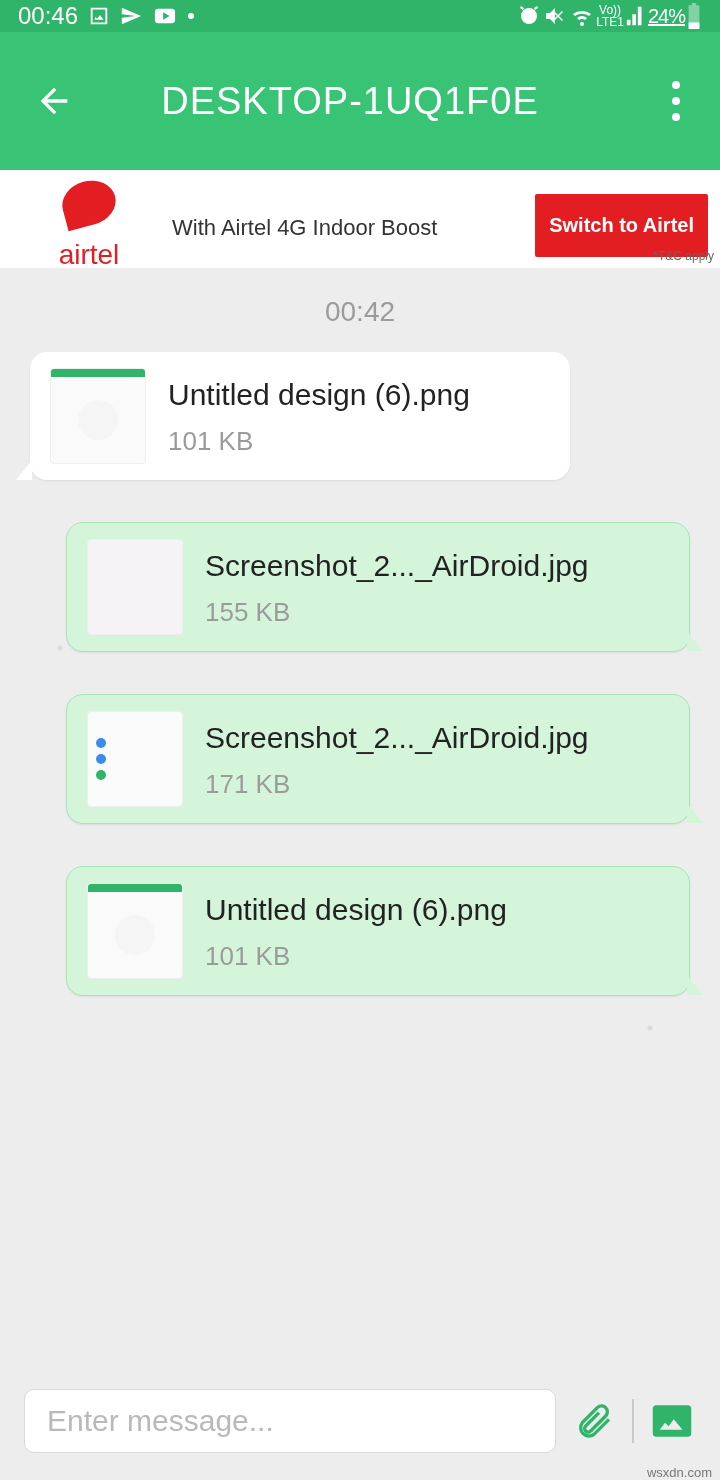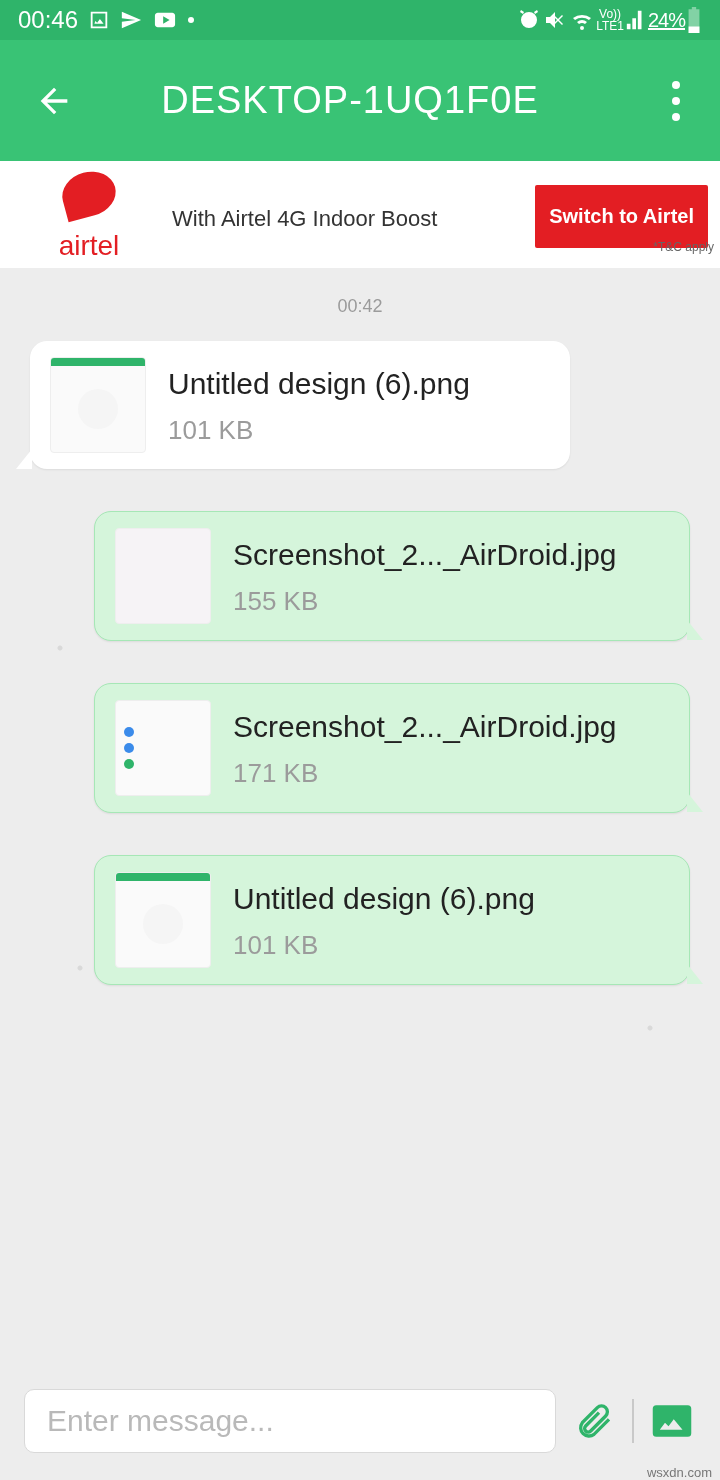--- a/index.html
+++ b/index.html
@@ -5,35 +5,35 @@
   * { margin: 0; padding: 0; box-sizing: border-box; }
   body {
     width: 720px;
     height: 1480px;
     font-family: -apple-system, BlinkMacSystemFont, "Segoe UI", sans-serif;
     background: #ededed;
     overflow: hidden;
     position: relative;
   }
   .status-bar {
-    height: 40px;
+    height: 32px;
     background: #2fb46a;
     display: flex;
     align-items: center;
     justify-content: space-between;
     padding: 0 18px;
     color: #fff;
     font-size: 24px;
   }
   .status-left { display: flex; align-items: center; gap: 10px; }
   .status-right { display: flex; align-items: center; gap: 1px; }
   .status-right svg, .status-left svg { fill: #fff; }
   .battery-text { font-size: 20px; letter-spacing: -1px; text-decoration: underline;}
   .app-bar {
-    height: 121px;
+    height: 138px;
     background: #39c375;
     display: flex;
     align-items: center;
     padding: 0 24px;
     color: #fff;
   }
   .back-btn { display: flex; align-items: center; justify-content: center; width: 60px; }
   .app-title {
     flex: 1;
     text-align: center;
@@ -78,36 +78,36 @@
   
   .chat-area::before{
     content:"";position:absolute;inset:0;opacity:.08;pointer-events:none;
     background-image:
       radial-gradient(circle at 60px 380px,#000 2px,transparent 3px),
       radial-gradient(circle at 640px 300px,#000 2px,transparent 3px),
       radial-gradient(circle at 80px 700px,#000 2px,transparent 3px),
       radial-gradient(circle at 650px 760px,#000 2px,transparent 3px);
   }
   .timestamp {
-    text-align:center;color:#9b9b9b;font-size:18px;
+    text-align:center;color:#9b9b9b;font-size:28px;
     font-family:"Comic Sans MS",cursive,sans-serif;margin:8px 0 24px;
   }
   .bubble {
     border-radius:17px;padding:16px 20px;display:flex;gap:22px;align-items:center;
     margin-bottom:42px;position:relative;box-shadow:0 1px 2px rgba(0,0,0,.08);
   }
   .bubble.received {
     background:#fff;margin-left:30px;margin-right:150px;
   }
   .bubble.received::after{
     content:"";position:absolute;left:-14px;bottom:0;width:0;height:0;
     border-right:16px solid #fff;border-top:20px solid transparent;
   }
   .bubble.sent {
-    background:#d5f5db;border:1px solid #a6e7b6;margin-left:94px;margin-right:30px;
+    background:#d5f5db;border:1px solid #a6e7b6;margin-left:66px;margin-right:30px;
   }
   .bubble.sent::after{
     content:"";position:absolute;right:-14px;bottom:0;width:0;height:0;
     border-left:16px solid #d5f5db;border-top:20px solid transparent;
   }
   .thumb{
     width:96px;height:96px;background:#fafafa;border:1px solid #eee;border-radius:4px;
     overflow:hidden;display:flex;flex-direction:column;
   }
   .thumb .bar{height:8px;background:#2fb46a;}

